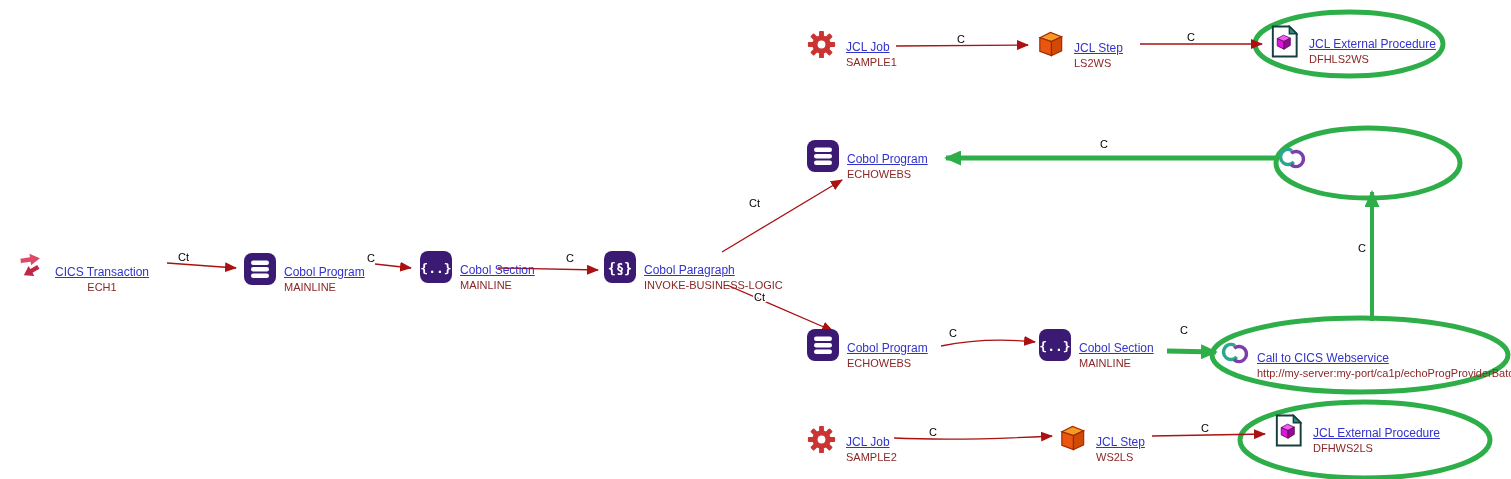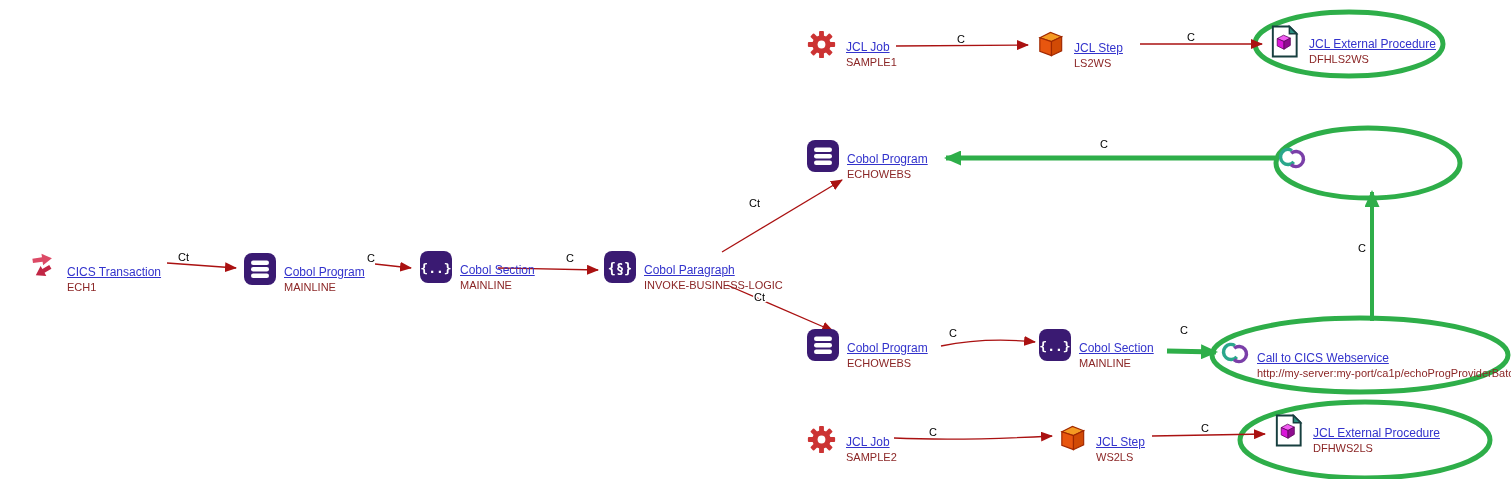--- a/index.html
+++ b/index.html
@@ -65,21 +65,21 @@
         <text x="1180" y="334" class="edge-label">C</text>
         <text x="1358" y="252" class="edge-label">C</text>
         <text x="957" y="43" class="edge-label">C</text>
         <text x="1187" y="41" class="edge-label">C</text>
         <text x="929" y="436" class="edge-label">C</text>
         <text x="1201" y="432" class="edge-label">C</text>
       </g>
   </svg>
 
   <div id="nodes-layer">
-      <div class="node" style="left: 30px; top: 252px;">
+      <div class="node" style="left: 18px; top: 252px; text-align: center;">
     <span class="node-icon" style="width: 30px; height: 30px;">
           <svg viewBox="0 0 32 34">
       <g transform="rotate(-8 13 9)">
         <polygon points="2,6 13,6 13,2 24,8.5 13,15 13,11 2,11" fill="#dc4a66"></polygon>
       </g>
       <g transform="rotate(150 14 21)">
         <polygon points="5,18 14,18 14,14 24,20.5 14,27 14,23 5,23" fill="#c12645"></polygon>
       </g>
     </svg>
         </span>

